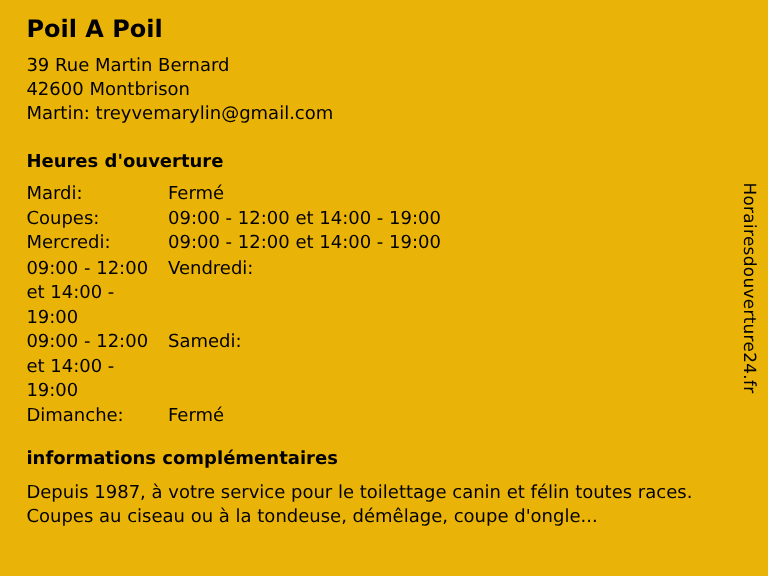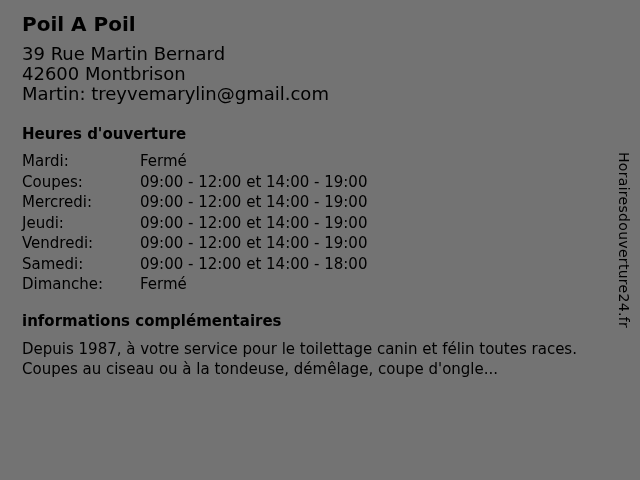--- a/index.html
+++ b/index.html
@@ -4,37 +4,37 @@
 <style>
   html, body {
     margin: 0;
     padding: 0;
     background: #ffffff;
   }
   .page {
     position: relative;
     width: 640px;
     height: 480px;
-    background: #737373;
+    background: #eab308;
     color: #000000;
     font-family: "DejaVu Sans", "Liberation Sans", sans-serif;
     overflow: hidden;
   }
   .content {
     padding: 12px 0 0 22px;
   }
   .business-title {
     margin: 0;
     font-size: 20px;
     line-height: 1.2;
     font-weight: bold;
   }
   .contact-block {
     margin-top: 8px;
-    font-size: 18px;
+    font-size: 15px;
     line-height: 20px;
   }
   .section-heading {
     margin: 0;
     font-size: 15px;
     line-height: 1.2;
     font-weight: bold;
   }
   .hours-heading { margin-top: 21px; }
   .hours-grid {
@@ -79,26 +79,24 @@
 
     <h2 class="section-heading hours-heading">Heures d'ouverture</h2>
 
     <div class="hours-grid">
       <div>Mardi:</div>
       <div>Fermé</div>
       <div>Coupes:</div>
       <div>09:00 - 12:00 et 14:00 - 19:00</div>
       <div>Mercredi:</div>
       <div>09:00 - 12:00 et 14:00 - 19:00</div>
-      <div>Jeudi:</div>
       <div>09:00 - 12:00 et 14:00 - 19:00</div>
       <div>Vendredi:</div>
       <div>09:00 - 12:00 et 14:00 - 19:00</div>
       <div>Samedi:</div>
-      <div>09:00 - 12:00 et 14:00 - 18:00</div>
       <div>Dimanche:</div>
       <div>Fermé</div>
     </div>
 
     <h2 class="section-heading info-heading">informations complémentaires</h2>
 
     <p class="info-text">Depuis 1987, à votre service pour le toilettage canin et félin toutes races. Coupes au ciseau ou à la tondeuse, démêlage, coupe d'ongle...</p>
 
   </div>
 

